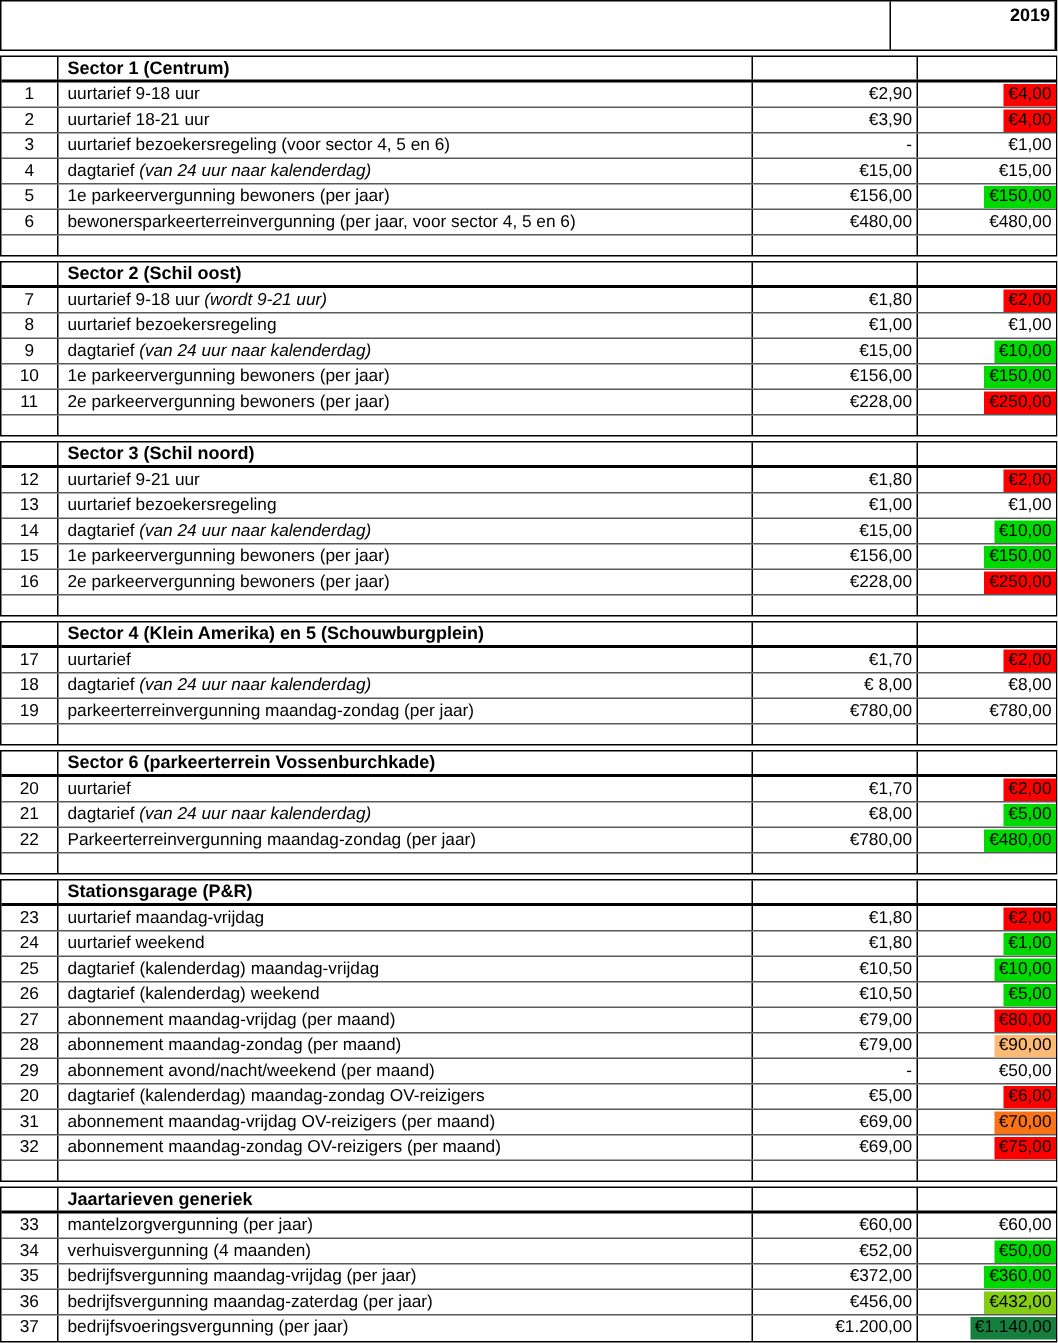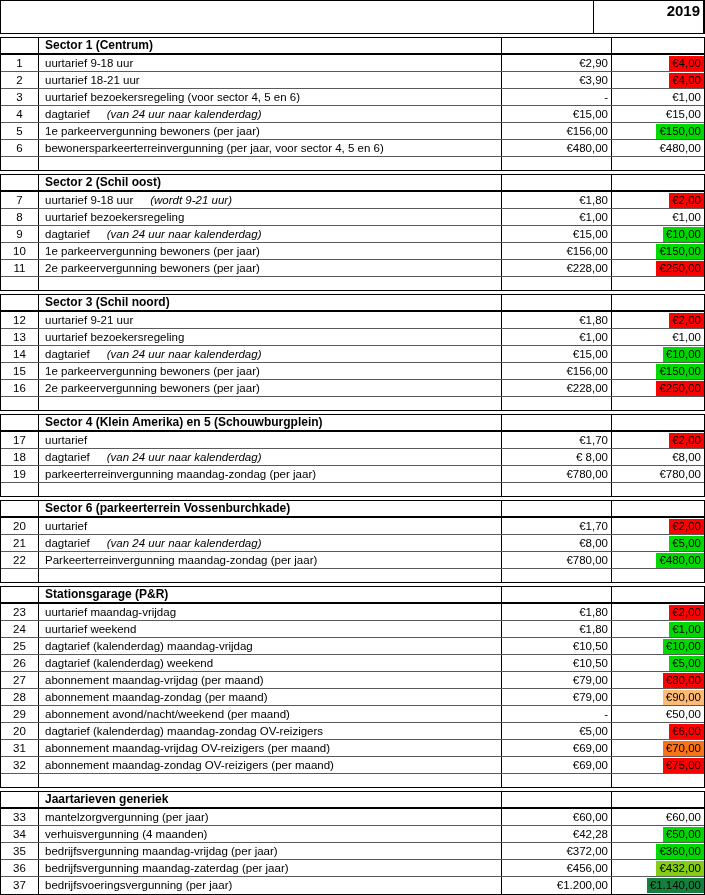--- a/index.html
+++ b/index.html
@@ -35,28 +35,28 @@
     box-sizing: border-box;
     height: 100%;
     display: flex;
     align-items: center;
     overflow: hidden;
   }
   .cell-nr   { width: 38px;  justify-content: center; border-right: 1px solid #000; }
   .cell-desc { flex: 1; padding-left: 6px; border-right: 1px solid #000; }
   .cell-2019 { width: 110px; justify-content: flex-end; padding-right: 3px; border-right: 1px solid #000; }
   .cell-nieuw{ width: 92px;  justify-content: flex-end; padding-right: 3px; }
-  .it { font-style: italic; margin-left: 17px; }
+  .it { font-style: italic; margin-left: 3px; }
   .hl { padding: 0 3px 0 3px; margin-right: -3px; }
   
   .header-block .row {
     height: 32px;
     border-bottom: none;
     font-weight: bold;
-    font-size: 15px;
+    font-size: 12px;
   }
   .header-block .cell { align-items: flex-start; padding-top: 2px; }
   .cell-merged { flex: 1; box-sizing: border-box; height: 100%; border-right: 1px solid #000; }
 </style>
 </head>
 <body>
 
 <div class="sheet">
   <div class="block header-block">
     <div class="row">
@@ -557,21 +557,21 @@
           <div class="cell cell-nieuw">
             <span>€60,00</span>
           </div>
         </div>
         <div class="row">
           <div class="cell cell-nr">34</div>
           <div class="cell cell-desc">
             <span>verhuisvergunning (4 maanden)</span>
           </div>
           <div class="cell cell-2019">
-            <span>€42,28</span>
+            <span>€52,00</span>
           </div>
           <div class="cell cell-nieuw">
             <span class="hl" style="background-color: rgb(0, 217, 0);">€50,00</span>
           </div>
         </div>
         <div class="row">
           <div class="cell cell-nr">35</div>
           <div class="cell cell-desc">
             <span>bedrijfsvergunning maandag-vrijdag (per jaar)</span>
           </div>

